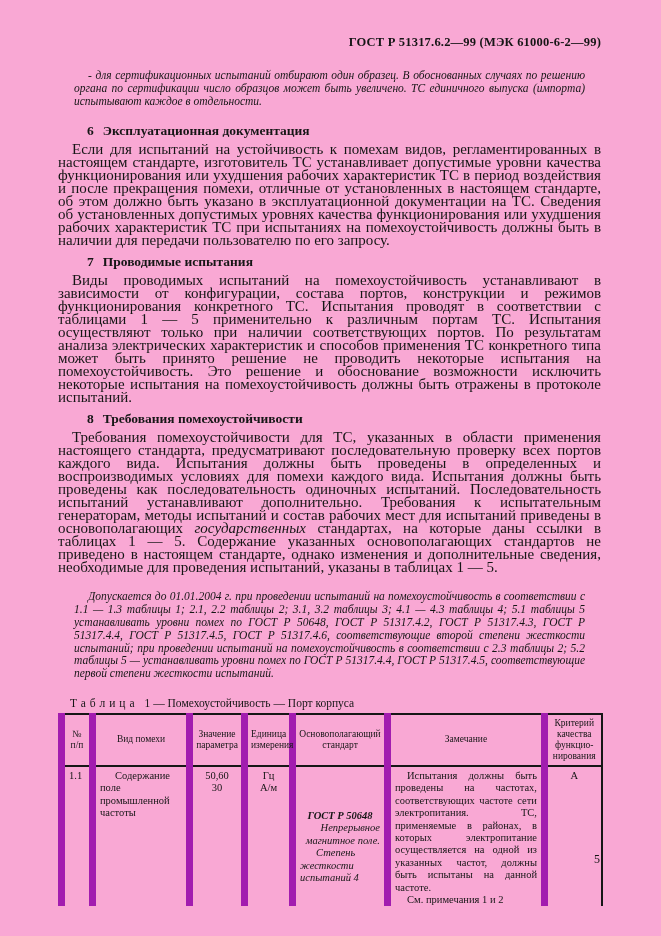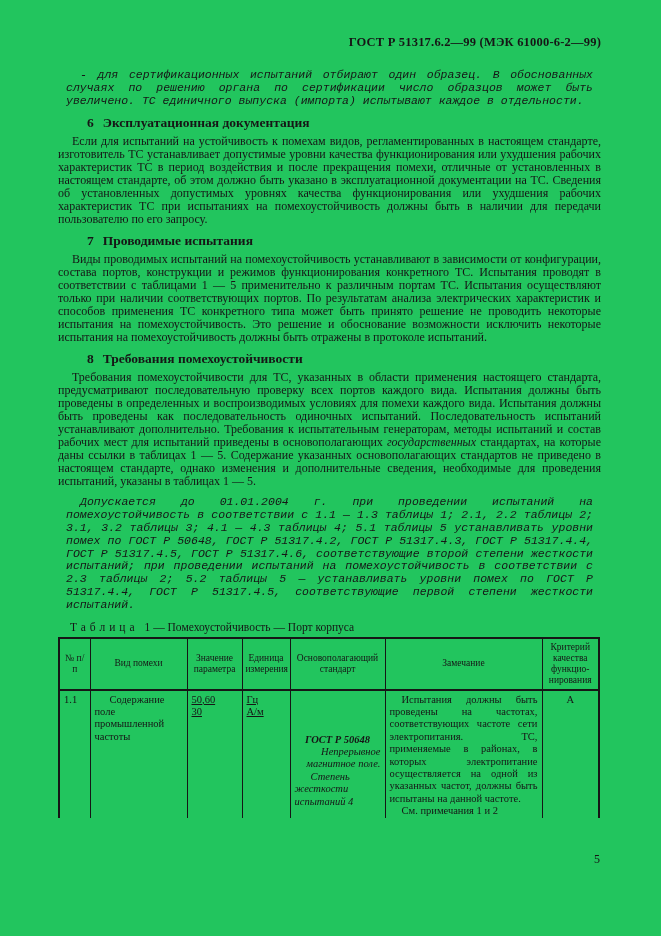--- a/index.html
+++ b/index.html
@@ -1,50 +1,49 @@
 <!DOCTYPE html>
 <html><head>
 <meta charset="utf-8">
 <style>
   html, body { margin: 0; padding: 0; background: #e8e8e8; }
   .page {
     position: relative;
     width: 661px;
     height: 936px;
     margin: 0 auto;
-    background: #22c55e;
+    background: #f9a8d4;
     font-family: "Liberation Serif", "DejaVu Serif", serif;
     color: #161616;
     overflow: hidden;
     box-sizing: border-box;
     padding: 36px 60px 0 58px; 
   }
   .running-header {
     text-align: right;
     font-weight: bold;
     font-size: 12.5px;
     line-height: 13px;
     letter-spacing: 0.2px;
     margin-bottom: 20px;
   }
   p.body-par {
     margin: 0;
-    font-size: 12px;
+    font-size: 15px;
     line-height: 13px;
     text-align: justify;
     text-indent: 14px;
   }
   p.note-par {
-    margin: 8px;
+    margin: 16px;
     font-size: 11.5px;
     line-height: 12.8px;
     text-align: justify;
     text-indent: 14px;
     font-style: italic;
-    font-family: Liberation Mono, monospace;
   }
   .em { font-style: italic; }
   h2.sec-heading {
     margin: 7px 0 5px 29px;
     font-size: 13.5px;
     line-height: 15px;
     font-weight: bold;
   }
   h2.sec-heading .sec-num { margin-right: 9px; }
   .table-caption {
@@ -58,21 +57,21 @@
     border-collapse: collapse;
     table-layout: fixed;
     width: 540px;
     margin-left: 0px;
     border-top: 2px solid #161616;
     border-left: 2px solid #161616;
     border-right: 2px solid #161616;
     border-bottom: none;
   }
   table.gost-table th, table.gost-table td {
-    border-left: 1px solid #a21caf;
+    border-left: 7px solid #a21caf;
     border-right: 1px solid #161616;
     box-sizing: border-box;
   }
   table.gost-table thead th {
     border-bottom: 2px solid #161616;
     font-weight: normal;
     font-size: 9.5px;
     line-height: 11px;
     text-align: center;
     vertical-align: middle;
@@ -82,21 +81,21 @@
   table.gost-table tbody td {
     border-bottom: none;
     vertical-align: top;
     font-size: 10.5px;
     line-height: 12.4px;
     padding: 3px 4px 0 4px;
     height: 124px;
   }
   td.c-num { }
   td.c-kind .cell-par { text-indent: 15px; }
-  td.c-val, td.c-unit { text-align: left; text-decoration: underline; }
+  td.c-val, td.c-unit { text-align: center; }
   td.c-std { font-style: italic; }
   td.c-std .std-name { text-align: center; font-weight: bold; margin-top: 40px; }
   td.c-std .std-desc { text-align: right; }
   td.c-std .std-sev { text-align: justify; text-indent: 16px; }
   td.c-remark .remark-main { text-align: justify; text-indent: 12px; }
   td.c-remark .remark-note { text-indent: 12px; }
   td.c-crit { text-align: center; }
   .page-number {
     position: absolute;
     top: 852px;

